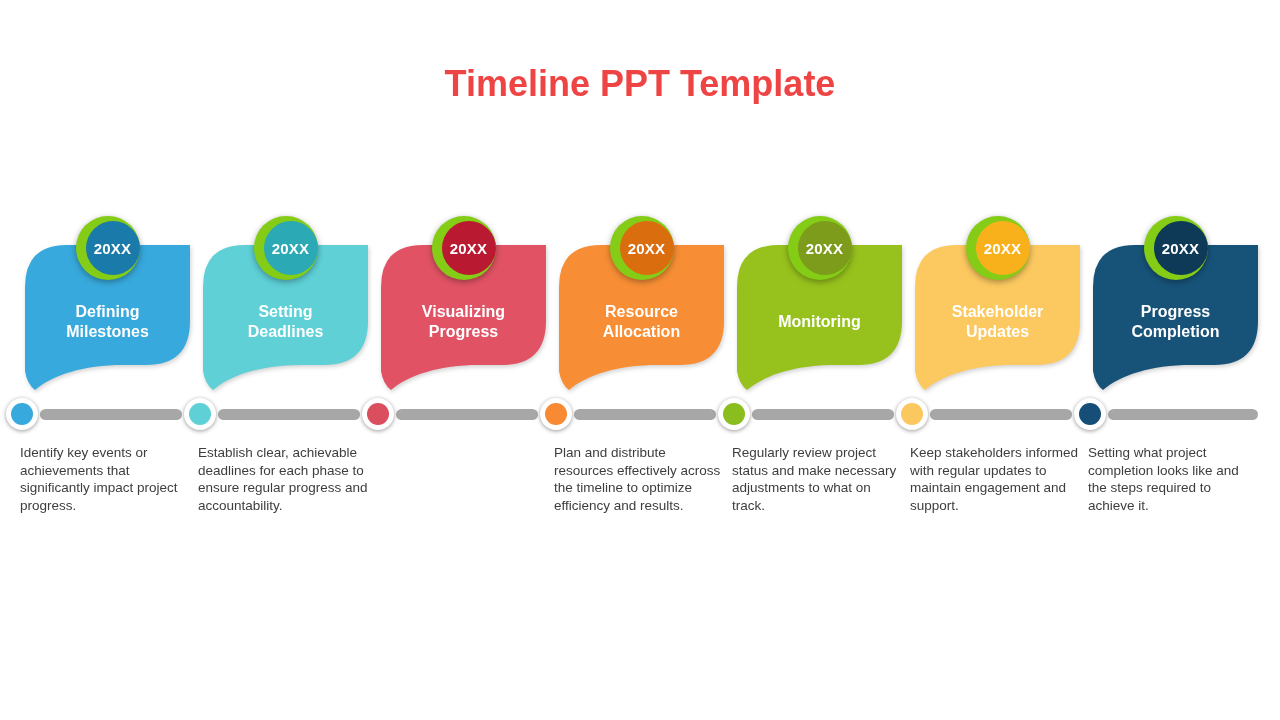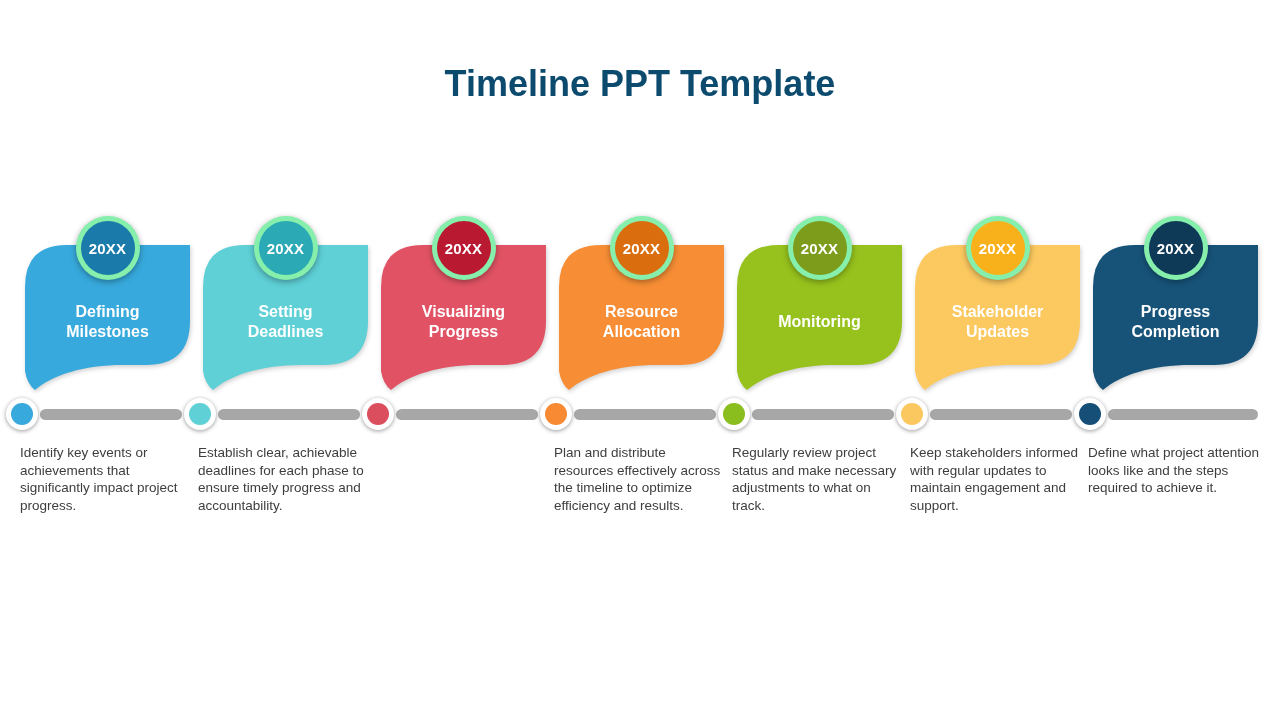--- a/index.html
+++ b/index.html
@@ -17,43 +17,43 @@
   }
   .slide-title {
     position: absolute;
     top: 63px;
     left: 0;
     width: 100%;
     margin: 0;
     text-align: center;
     font-size: 36px;
     font-weight: bold;
-    color: #0c4a6e;
+    color: #ef4444;
   }
   
   .item {
     position: absolute;
     top: 216px;
     left: calc(18px + var(--i) * 178px);
     width: 178px;
     height: 470px;
   }
   
   .badge {
     position: absolute;
     left: 57.5px;  
     top: 0;
     width: 64px;
     height: 64px;
     border-radius: 50%;
-    background: #86efac;
+    background: #84cc16;
     box-shadow: 0 2px 6px rgba(0,0,0,0.35);
     display: flex;
     align-items: center;
-    justify-content: center;
+    justify-content: flex-end;
     z-index: 3;
   }
   .badge-inner {
     width: 54px;
     height: 54px;
     border-radius: 50%;
     background: var(--badge);
     display: flex;
     align-items: center;
     justify-content: center;
@@ -169,21 +169,21 @@
     </div>
     <svg class="bubble" viewBox="0 0 165 145" xmlns="http://www.w3.org/2000/svg" aria-hidden="true">
       <path fill="currentColor" d="M42,0 L165,0 L165,76 Q165,120 121,120 L98,120 C58,120 28,130 10,145 Q2,139 0,126 L0,42 Q0,0 42,0 Z"></path>
     </svg>
     <div class="bubble-title">Setting
 Deadlines</div>
     <div class="dot">
       <div class="dot-inner"></div>
     </div>
     <div class="bar" style="background: rgb(167, 167, 167);"></div>
-    <p class="desc">Establish clear, achievable deadlines for each phase to ensure timely progress and accountability.</p>
+    <p class="desc">Establish clear, achievable deadlines for each phase to ensure regular progress and accountability.</p>
   </div>
       <div class="item" style="--i: 2; --bubble: #e15364; --badge: #ba1a31; --dot: #da4e5e;">
     <div class="badge">
       <div class="badge-inner">
         <span class="badge-year">20XX</span>
       </div>
     </div>
     <svg class="bubble" viewBox="0 0 165 145" xmlns="http://www.w3.org/2000/svg" aria-hidden="true">
       <path fill="currentColor" d="M42,0 L165,0 L165,76 Q165,120 121,120 L98,120 C58,120 28,130 10,145 Q2,139 0,126 L0,42 Q0,0 42,0 Z"></path>
     </svg>
@@ -252,16 +252,16 @@
     </div>
     <svg class="bubble" viewBox="0 0 165 145" xmlns="http://www.w3.org/2000/svg" aria-hidden="true">
       <path fill="currentColor" d="M42,0 L165,0 L165,76 Q165,120 121,120 L98,120 C58,120 28,130 10,145 Q2,139 0,126 L0,42 Q0,0 42,0 Z"></path>
     </svg>
     <div class="bubble-title">Progress
 Completion</div>
     <div class="dot">
       <div class="dot-inner"></div>
     </div>
     <div class="bar" style="background: rgb(167, 167, 167);"></div>
-    <p class="desc">Define what project attention looks like and the steps required to achieve it.</p>
+    <p class="desc">Setting what project completion looks like and the steps required to achieve it.</p>
   </div>
     </div>
 </div>
 
 </body></html>

